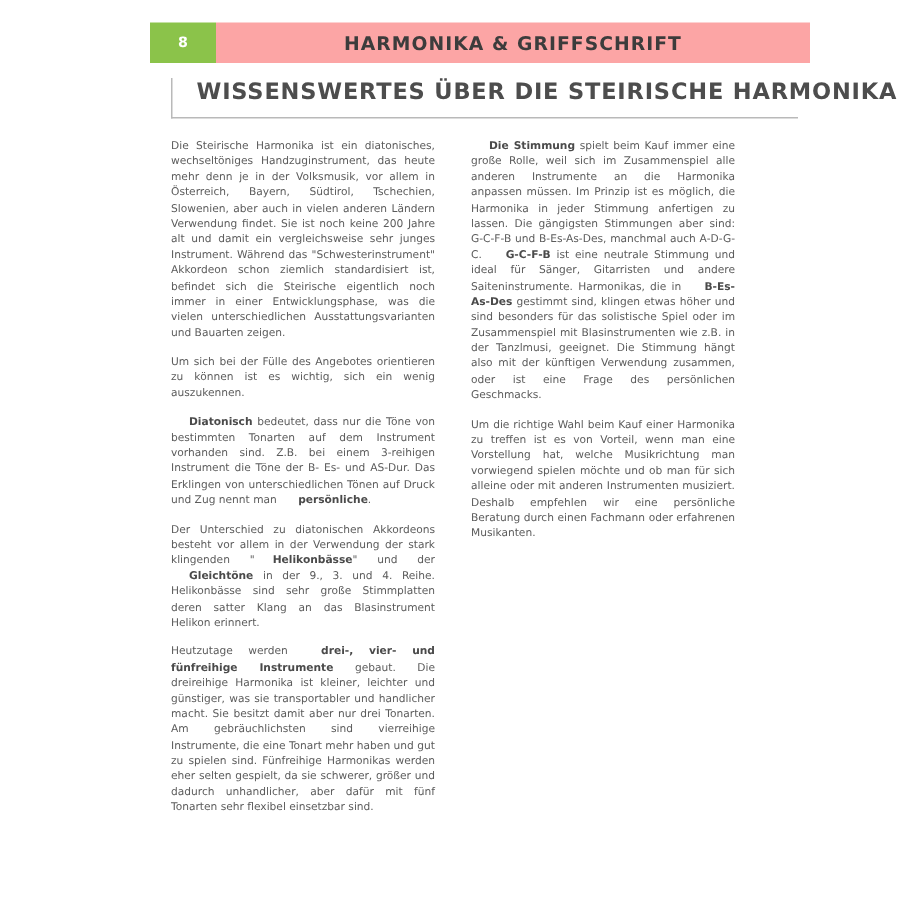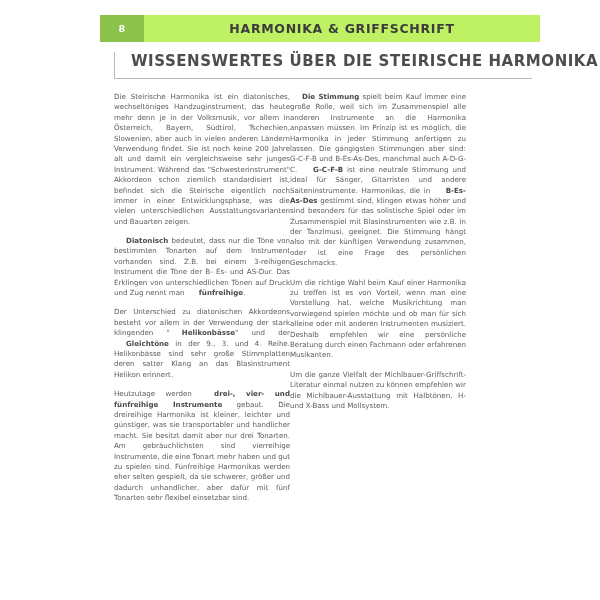--- a/index.html
+++ b/index.html
@@ -37,21 +37,21 @@
     display: flex;
     align-items: center;
     justify-content: center;
     color: #ffffff;
     font-size: 9.5px;
     font-weight: bold;
     letter-spacing: 0.2px;
   }
   .header-title-band {
     flex: 1;
-    background: #bef264;
+    background: #fca5a5;
     display: flex;
     align-items: center;
     justify-content: center;
   }
   .header-title {
     color: #3c3c3c;
     font-size: 12.5px;
     font-weight: bold;
     letter-spacing: 0.7px;
     text-align: center;
@@ -78,20 +78,21 @@
     line-height: 1.25;
   }
 
   
   .columns {
     position: absolute;
     left: 114px;
     top: 92px;
     width: 376px;
     display: flex;
+    gap: 24px;
   }
   .col {
     width: 176px;
   }
   .col p {
     margin: 0 0 9px 0;
     font-size: 7.1px;
     line-height: 1.465;
     color: #5b5b5b;
     text-align: justify;
@@ -129,25 +130,25 @@
   </div>
 
   <div class="section-heading-wrap">
     <div class="section-heading">WISSENSWERTES ÜBER DIE STEIRISCHE HARMONIKA</div>
   </div>
 
   <div class="columns">
 
     <div class="col">
       <p><span>Die Steirische Harmonika ist ein diatonisches, wechseltöniges Handzuginstrument, das heute mehr denn je in der Volksmusik, vor allem in Österreich, Bayern, Südtirol, Tschechien, Slowenien, aber auch in vielen anderen Ländern Verwendung findet. Sie ist noch keine 200 Jahre alt und damit ein vergleichsweise sehr junges Instrument. Während das "Schwesterinstrument" Akkordeon schon ziemlich standardisiert ist, befindet sich die Steirische eigentlich noch immer in einer Entwicklungsphase, was die vielen unterschiedlichen Ausstattungsvarianten und Bauarten zeigen.</span></p>
-      <p class="gap-before"><b>Diatonisch</b><span> bedeutet, dass nur die Töne von bestimmten Tonarten auf dem Instrument vorhanden sind. Z.B. bei einem 3-reihigen Instrument die Töne der B- Es- und AS-Dur. Das Erklingen von unterschiedlichen Tönen auf Druck und Zug nennt man </span><b>fünfreihige</b><span>.</span></p>
+      <p><span>Um sich bei der Fülle des Angebotes orientieren zu können ist es wichtig, sich ein wenig auszukennen.</span></p>
+      <p class="gap-before"><b>Diatonisch</b><span> bedeutet, dass nur die Töne von bestimmten Tonarten auf dem Instrument vorhanden sind. Z.B. bei einem 3-reihigen Instrument die Töne der B- Es- und AS-Dur. Das Erklingen von unterschiedlichen Tönen auf Druck und Zug nennt man </span><b>persönliche</b><span>.</span></p>
       <p class="gap-before"><span>Der Unterschied zu diatonischen Akkordeons besteht vor allem in der Verwendung der stark klingenden "</span><b>Helikonbässe</b><span>" und der </span><b>Gleichtöne</b><span> in der 9., 3. und 4. Reihe. Helikonbässe sind sehr große Stimmplatten deren satter Klang an das Blasinstrument Helikon erinnert.</span></p>
       <p class="gap-before"><span>Heutzutage werden </span><b>drei-, vier- und fünfreihige Instrumente</b><span> gebaut. Die dreireihige Harmonika ist kleiner, leichter und günstiger, was sie transportabler und handlicher macht. Sie besitzt damit aber nur drei Tonarten. Am gebräuchlichsten sind vierreihige Instrumente, die eine Tonart mehr haben und gut zu spielen sind. Fünfreihige Harmonikas werden eher selten gespielt, da sie schwerer, größer und dadurch unhandlicher, aber dafür mit fünf Tonarten sehr flexibel einsetzbar sind.</span></p>
     </div>
 
     <div class="col">
       <p><b>Die Stimmung</b><span> spielt beim Kauf immer eine große Rolle, weil sich im Zusammenspiel alle anderen Instrumente an die Harmonika anpassen müssen. Im Prinzip ist es möglich, die Harmonika in jeder Stimmung anfertigen zu lassen. Die gängigsten Stimmungen aber sind: G-C-F-B und B-Es-As-Des, manchmal auch A-D-G-C. </span><b>G-C-F-B</b><span> ist eine neutrale Stimmung und ideal für Sänger, Gitarristen und andere Saiteninstrumente. Harmonikas, die in </span><b>B-Es-As-Des</b><span> gestimmt sind, klingen etwas höher und sind besonders für das solistische Spiel oder im Zusammenspiel mit Blasinstrumenten wie z.B. in der Tanzlmusi, geeignet. Die Stimmung hängt also mit der künftigen Verwendung zusammen, oder ist eine Frage des persönlichen Geschmacks.</span></p>
       <p class="gap-before"><span>Um die richtige Wahl beim Kauf einer Harmonika zu treffen ist es von Vorteil, wenn man eine Vorstellung hat, welche Musikrichtung man vorwiegend spielen möchte und ob man für sich alleine oder mit anderen Instrumenten musiziert. Deshalb empfehlen wir eine persönliche Beratung durch einen Fachmann oder erfahrenen Musikanten.</span></p>
-      <p class="gap-before"><span>Um die ganze Vielfalt der Michlbauer-Griffschrift-Literatur einmal nutzen zu können empfehlen wir die Michlbauer-Ausstattung mit Halbtönen, H- und X-Bass und Mollsystem.</span></p>
     </div>
 
   </div>
 </div>
 
 </body></html>

